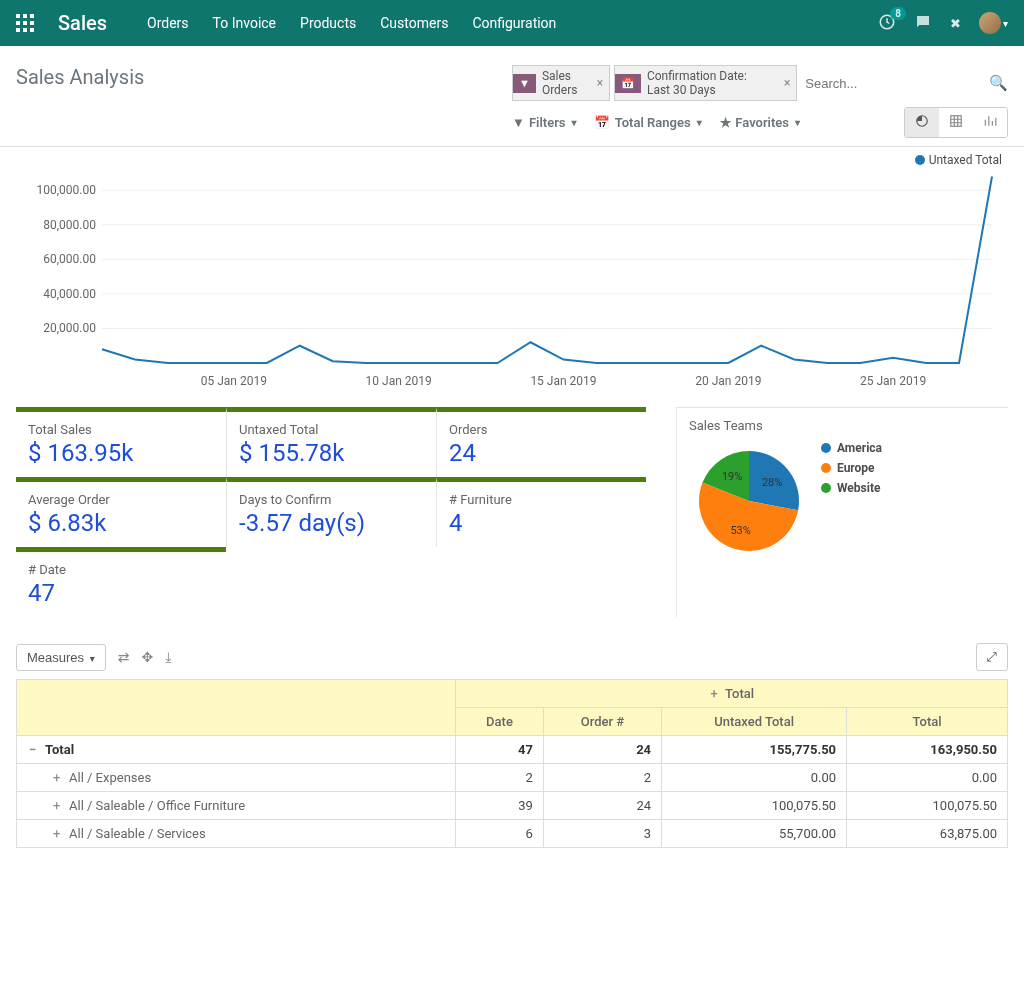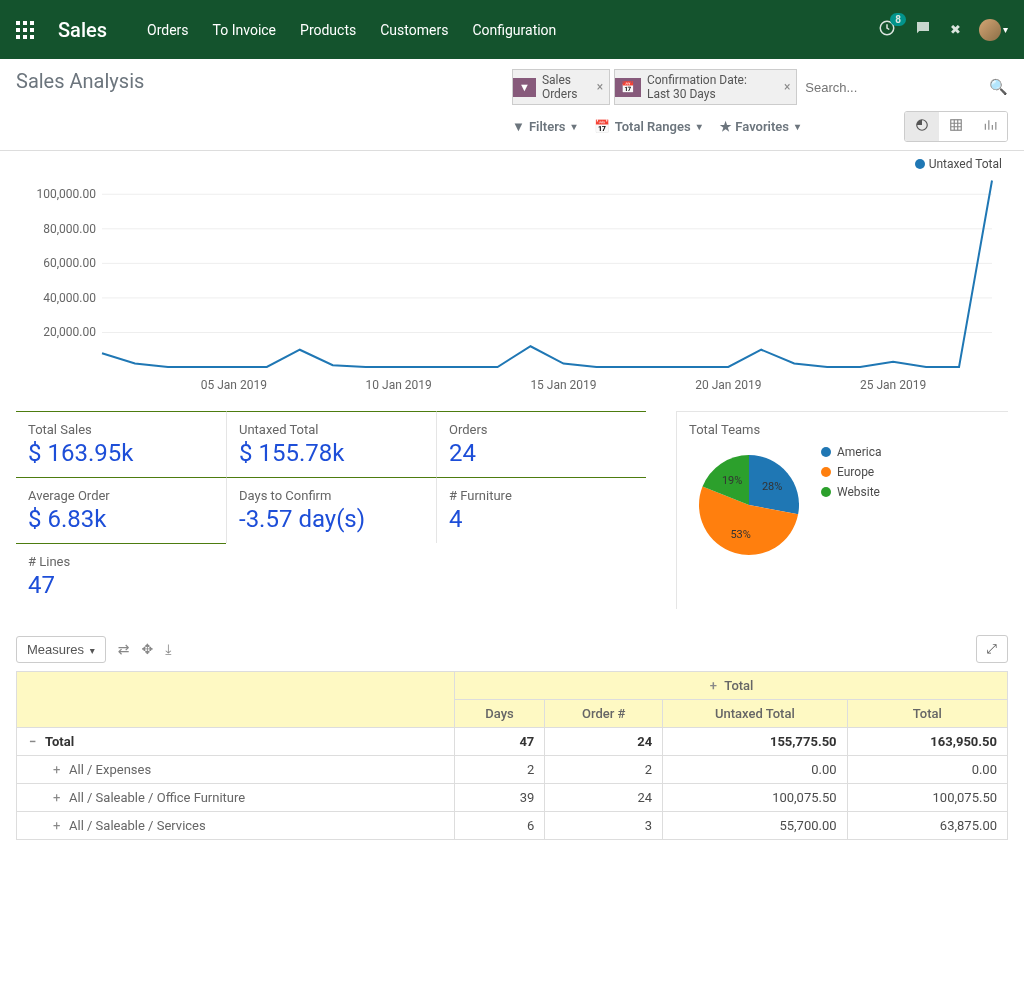--- a/index.html
+++ b/index.html
@@ -1,30 +1,30 @@
 <!DOCTYPE html>
 <html><head>
 <meta charset="utf-8">
 <style>
 * { box-sizing: border-box; margin: 0; padding: 0; }
 body { font-family: -apple-system, BlinkMacSystemFont, "Segoe UI", Roboto, sans-serif; font-size: 13px; color: #4c4c4c; background: #fff; width: 1024px; }
-.topbar { background: #14532d; height: 59px; display: flex; align-items: center; padding: 0 16px; color: #fff; }
+.topbar { background: #0f766e; height: 46px; display: flex; align-items: center; padding: 0 16px; color: #fff; }
 .apps-icon { width: 18px; height: 18px; display: grid; grid-template-columns: repeat(3,4px); grid-template-rows: repeat(3,4px); gap: 3px; margin-right: 24px; cursor: pointer; }
 .apps-icon span { background: #fff; width: 4px; height: 4px; }
 .brand { font-size: 20px; font-weight: 500; margin-right: 40px; }
 .nav-links { display: flex; gap: 24px; flex: 1; }
 .nav-links a { color: #fff; text-decoration: none; font-size: 14px; cursor: pointer; }
 .topbar-right { display: flex; align-items: center; gap: 18px; }
 .notif { position: relative; cursor: pointer; }
 .badge { position: absolute; top: -6px; right: -10px; background: #00a09d; color: #fff; font-size: 10px; border-radius: 8px; padding: 1px 5px; font-weight: bold; }
 .icon-btn { cursor: pointer; color: #fff; opacity: 0.85; }
 .avatar { width: 22px; height: 22px; border-radius: 50%; background: linear-gradient(135deg,#d4a574,#8b6f47); cursor: pointer; }
 .caret { font-size: 10px; margin-left: 2px; }
 
-.control-panel { padding: 10px 16px 8px; display: flex; border-bottom: 1px solid #ddd; }
+.control-panel { padding: 19px 16px 8px; display: flex; border-bottom: 1px solid #ddd; }
 .cp-left { flex: 1; }
 .page-title { font-size: 20px; color: #6c757d; font-weight: 400; }
 .cp-right { flex: 1; }
 .search-row { display: flex; align-items: center; gap: 4px; margin-bottom: 6px; }
 .facet { display: flex; align-items: center; background: #f0f0f0; border: 1px solid #ccc; font-size: 12px; color: #555; cursor: pointer; }
 .facet-icon { background: #875a7b; color: #fff; padding: 3px 6px; font-size: 11px; }
 .facet-label { padding: 3px 6px; }
 .facet-x { padding: 3px 6px; color: #888; cursor: pointer; }
 .search-input { flex: 1; border: none; outline: none; padding: 4px; font-size: 13px; color: #701a75; }
 .search-mag { cursor: pointer; color: #6c757d; font-size: 15px; }
@@ -36,28 +36,28 @@
 
 .dashboard { padding: 6px 16px 16px; }
 .chart-box { position: relative; height: 250px; }
 .chart-legend { position: absolute; right: 6px; top: 0; font-size: 12px; display: flex; align-items: center; gap: 4px; }
 .dot { width: 10px; height: 10px; border-radius: 50%; display: inline-block; }
 svg.linechart { width: 100%; height: 240px; }
 .axis-label { font-size: 12px; fill: #666; }
 
 .kpi-row { display: flex; gap: 0; margin-top: 4px; }
 .kpi-left { flex: 0 0 660px; display: flex; flex-wrap: wrap; }
-.kpi { width: 210px; padding: 10px 12px; border-top: 1px solid #4d7c0f; }
+.kpi { width: 210px; padding: 10px 12px; border-top: 5px solid #4d7c0f; }
 .kpi.bl { border-left: 1px solid #e5e5e5; }
 .kpi-label { font-size: 13px; color: #666; margin-bottom: 2px; }
 .kpi-value { font-size: 24px; color: #1d4ed8; }
 .sales-teams { flex: 1; border-top: 1px solid #e5e5e5; border-left: 1px solid #e5e5e5; padding: 10px 12px; }
 .pie-wrap { display: flex; align-items: flex-start; gap: 12px; margin-top: 8px; }
 .pie-legend { font-size: 12px; }
-.pie-legend div { display: flex; align-items: center; gap: 6px; margin-bottom: 6px; }
+.pie-legend div { display: flex; align-items: center; gap: 6px; margin-bottom: 6px; font-weight: bold; }
 
 .pivot-controls { display: flex; align-items: center; gap: 12px; padding: 10px 16px 8px; }
 .btn { border: 1px solid #ccc; background: #fff; padding: 5px 10px; cursor: pointer; font-size: 13px; color: #555; border-radius: 3px; }
 .icon-only { border: none; background: none; cursor: pointer; color: #888; font-size: 14px; }
 .expand-btn { margin-left: auto; }
 
 table.pivot { width: calc(100% - 32px); margin: 0 16px 20px; border-collapse: collapse; font-size: 13px; }
 table.pivot th, table.pivot td { border: 1px solid #ddd; padding: 6px 10px; }
 table.pivot th { background: #fef9c3; color: #666; font-weight: 500; text-align: center; }
 table.pivot .rowhdr { text-align: left; color: #666; }
@@ -201,26 +201,26 @@
         </div>
       <div class="kpi bl">
           <div class="kpi-label">Days to Confirm</div>
           <div class="kpi-value">-3.57 day(s)</div>
         </div>
       <div class="kpi bl">
           <div class="kpi-label"># Furniture</div>
           <div class="kpi-value">4</div>
         </div>
       <div class="kpi">
-          <div class="kpi-label"># Lines</div>
+          <div class="kpi-label"># Date</div>
           <div class="kpi-value">47</div>
         </div>
     </div>
     <div class="sales-teams">
-      <div class="kpi-label">Total Teams</div>
+      <div class="kpi-label">Sales Teams</div>
       <div class="pie-wrap">
         <svg id="pie" width="120" height="120" viewBox="-60 -60 120 120">
             <path d="M0 0 L3.061616997868383e-15 -50 A50 50 0 0 1 49.114362536434435 9.369065729286229 Z" fill="#1f77b4"></path>
             <text x="23.115397283273673" y="-15.122719692460691" text-anchor="middle" font-size="11" fill="#333">28%</text>
             <path d="M0 0 L49.114362536434435 9.369065729286229 A50 50 0 1 1 -46.48882429441256 -18.406227634233915 Z" fill="#ff7f0e"></path>
             <text x="-8.369733181176874" y="32.808810570308296" text-anchor="middle" font-size="11" fill="#333">53%</text>
             <path d="M0 0 L-46.48882429441256 -18.406227634233915 A50 50 0 0 1 -9.184850993605149e-15 -50 Z" fill="#2ca02c"></path>
             <text x="-16.862501335563927" y="-20.81241722823685" text-anchor="middle" font-size="11" fill="#333">19%</text>
           </svg>
         <div class="pie-legend" id="pie-legend">
@@ -241,21 +241,21 @@
   <button class="btn expand-btn">⤢</button>
 </div>
 
 <table class="pivot">
   <thead>
     <tr>
         <th class="rowhdr" rowspan="2"></th>
         <th colspan="4"><span class="expander">+</span><span>Total</span></th>
       </tr>
     <tr id="pivot-cols">
-        <th>Days</th>
+        <th>Date</th>
         <th>Order #</th>
         <th>Untaxed Total</th>
         <th>Total</th>
       </tr>
   </thead>
   <tbody id="pivot-body">
       <tr class="total">
         <td class="rowhdr" style="padding-left:12px"><span class="expander">−</span>Total</td>
         <td class="num">47</td>
         <td class="num">24</td>

